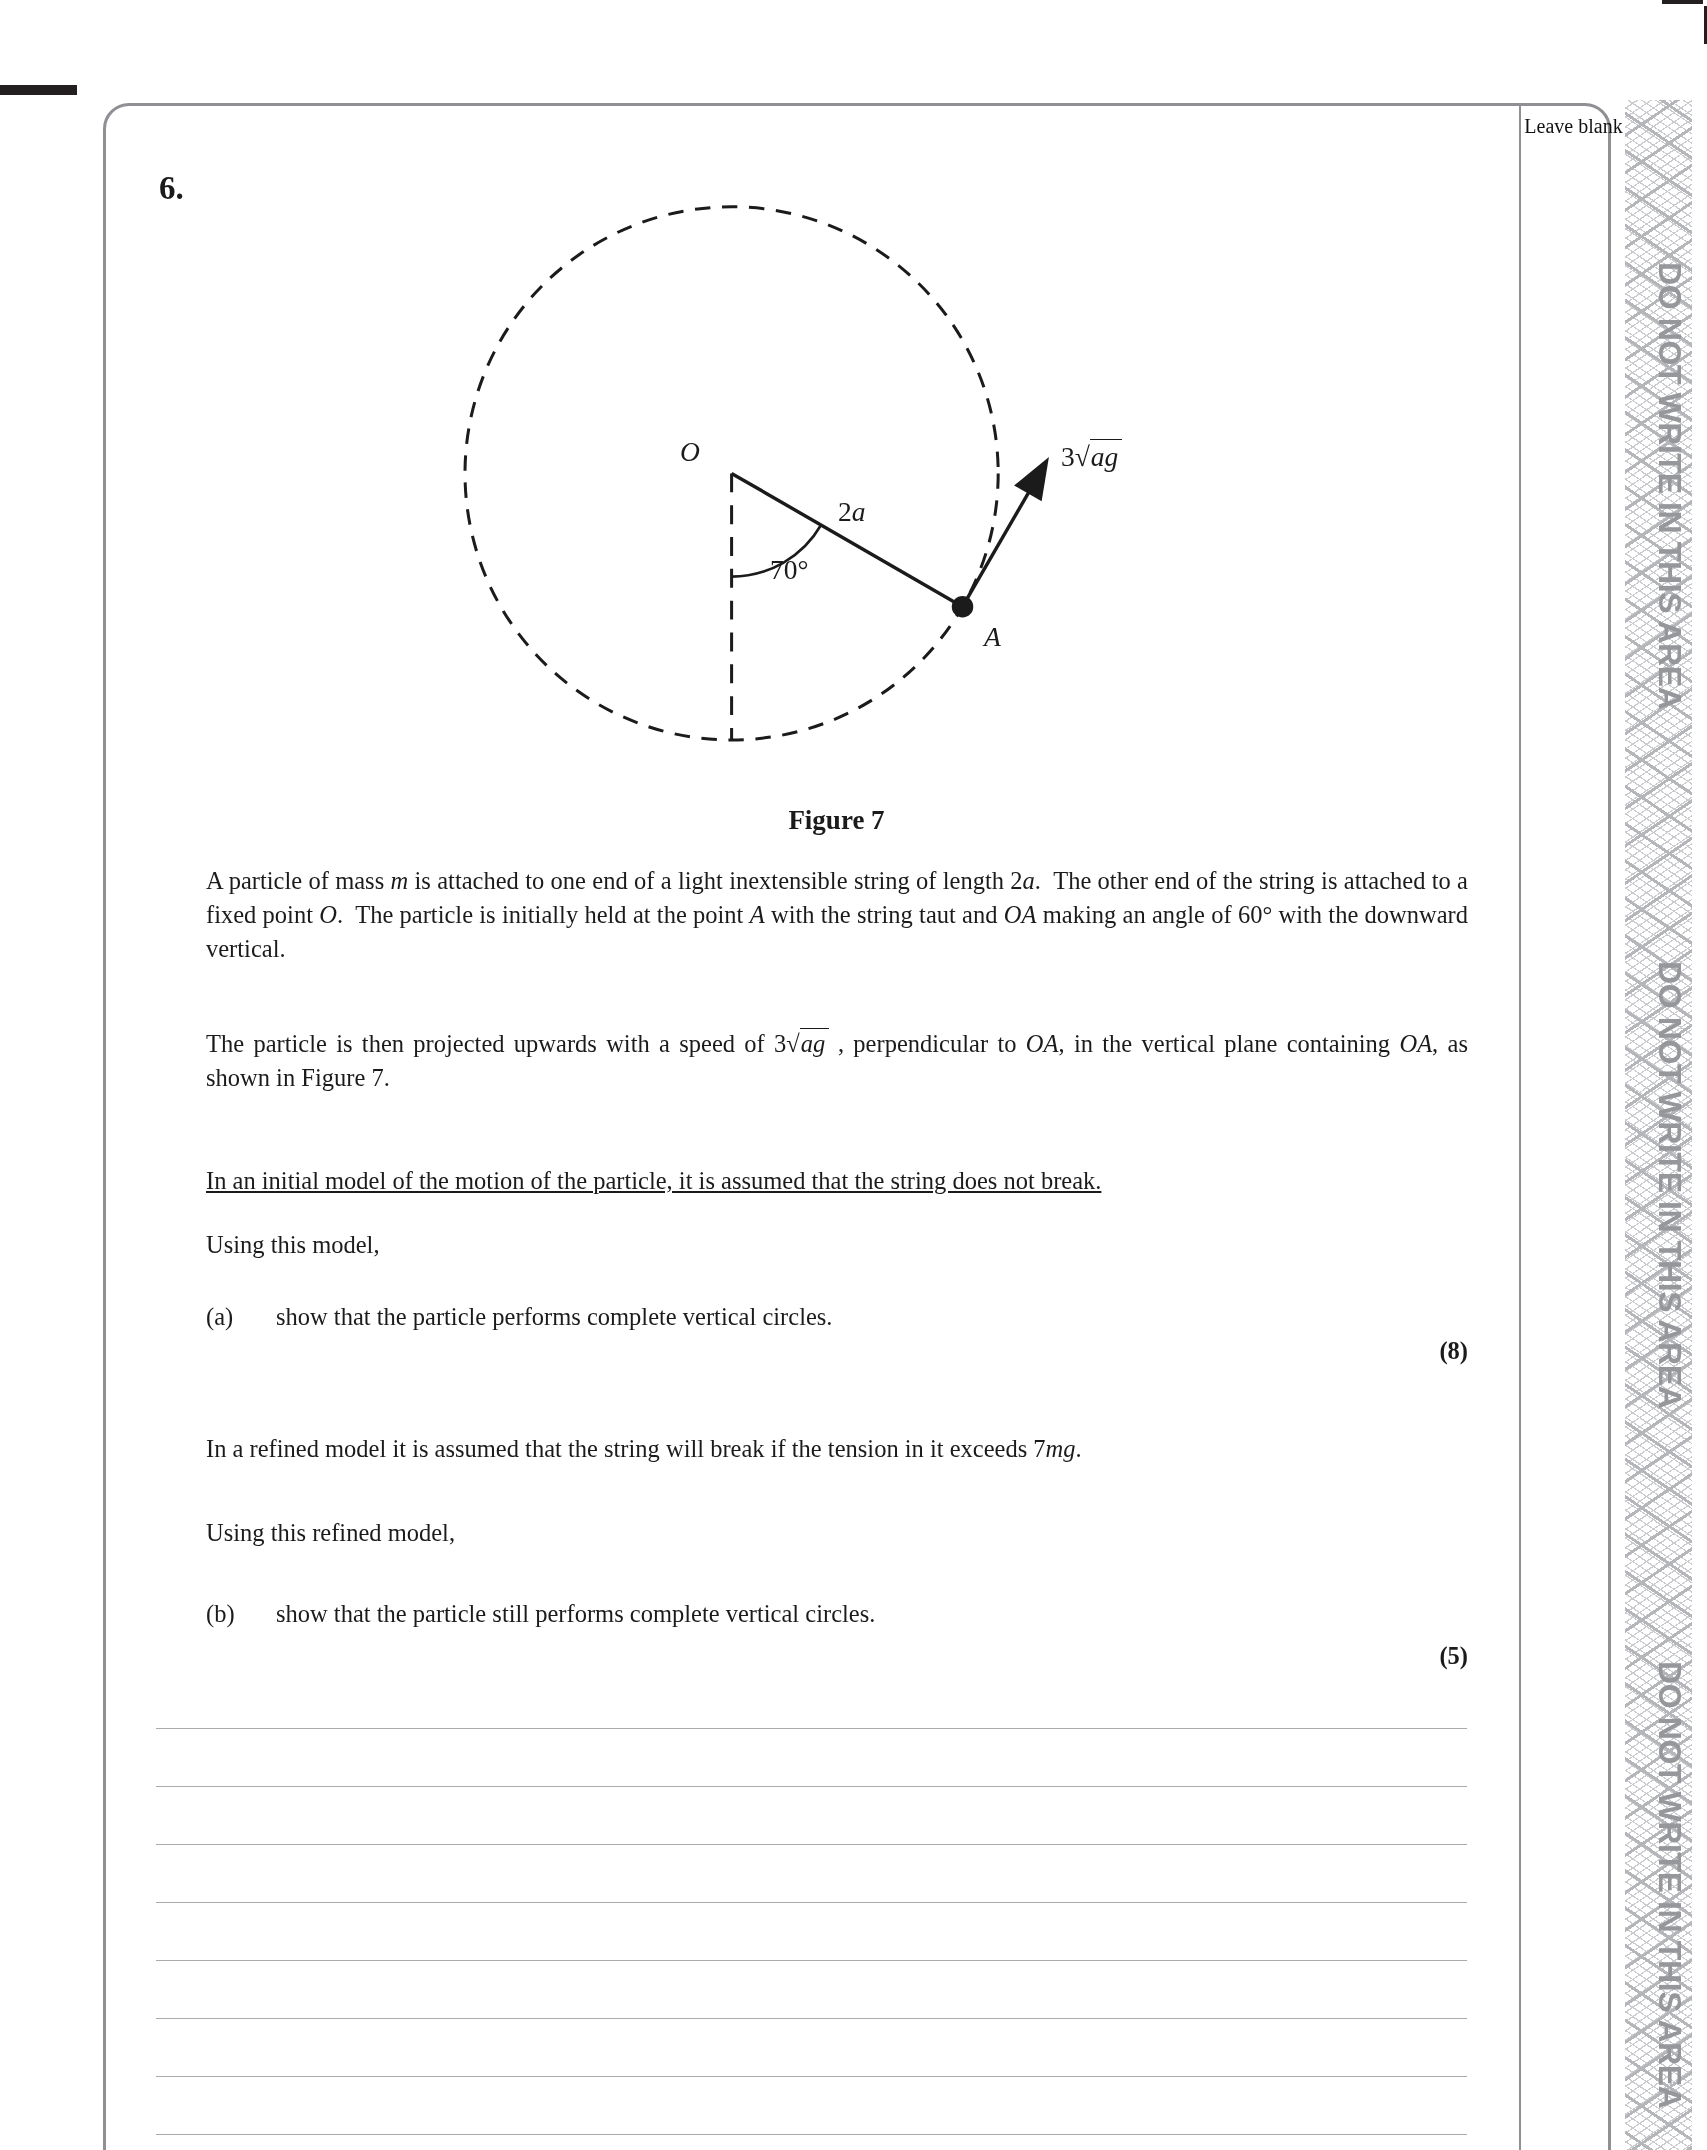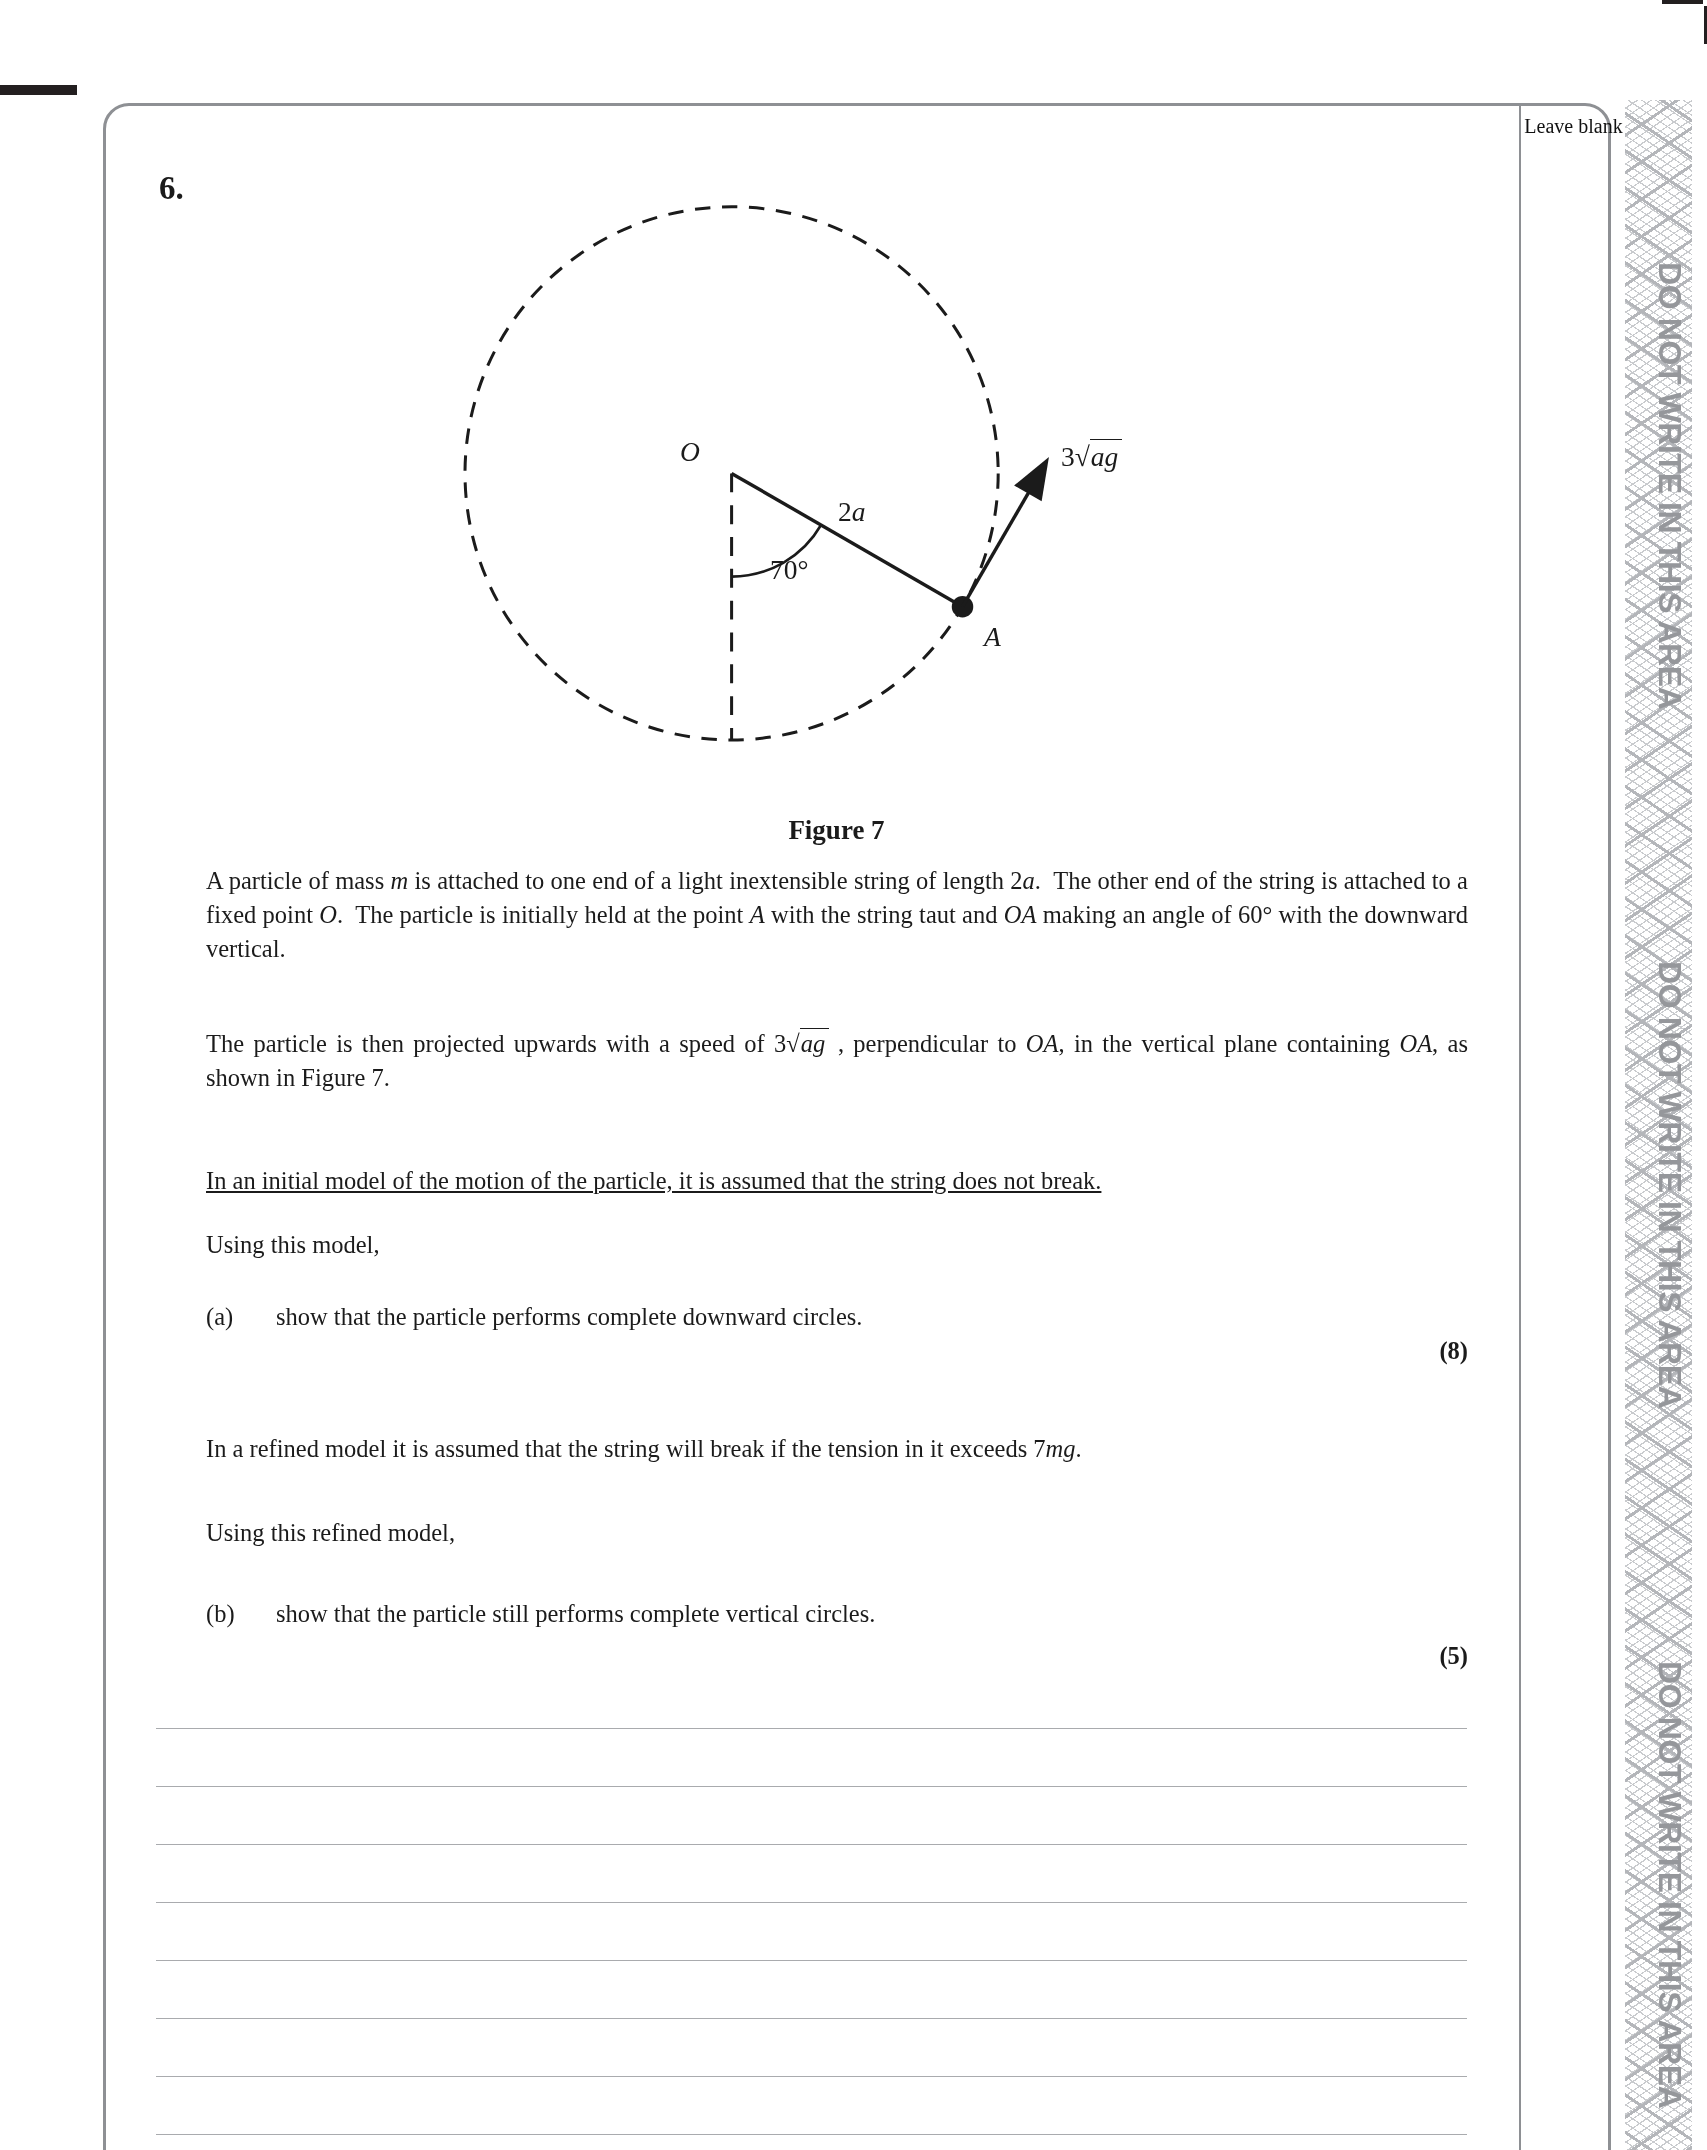--- a/index.html
+++ b/index.html
@@ -57,21 +57,21 @@
   .fig-svg { position:absolute; left:422px; top:181px; }
   .fig-label { position:absolute; font-size:27.5px; line-height:1; white-space:nowrap; }
   .it { font-style:italic; }
   .lab-O     { left:680px; top:438px; font-style:italic; }
   .lab-2a    { left:838px; top:498px; }
   .lab-angle { left:770px; top:556px; }
   .lab-A     { left:984px; top:623px; font-style:italic; }
   .lab-speed { left:1061px; top:443px; }
   .fig-caption {
     position:absolute; left:206px; top:805px; width:1261px;
-    text-align:center; font-weight:bold; font-size:27px;margin-top:10px;
+    text-align:center; font-weight:bold; font-size:27px;
   }
 
   
   .para {
     position:absolute; left:206px; width:1262px;
     font-size:24.5px; line-height:34px;
     text-align:justify; white-space:pre-wrap;
   }
   .p1 { top:864px; } .p2 { top:1027px; } .p3 { top:1164px;text-decoration:underline; }
   .p4 { top:1228px; } .p5 { top:1432px; } .p6 { top:1516px; }
@@ -129,21 +129,21 @@
 <div class="fig-label lab-speed"><span>3</span><span class="sqrt"><span class="sign">√</span><span class="rcd it">ag</span></span></div>
 <div class="fig-caption">Figure 7</div>
 
 <div class="para p1"><span>A particle of mass </span><span class="it">m</span><span> is attached to one end of a light inextensible string of length 2</span><span class="it">a</span><span>.  The other end of the string is attached to a fixed point </span><span class="it">O</span><span>.  The particle is initially held at the point </span><span class="it">A</span><span> with the string taut and </span><span class="it">OA</span><span> making an angle of 60° with the downward vertical.</span></div>
 <div class="para p2"><span>The particle is then projected upwards with a speed of 3</span><span class="sqrt"><span class="sign">√</span><span class="rcd it">ag</span></span><span> , perpendicular to </span><span class="it">OA</span><span>, in the vertical plane containing </span><span class="it">OA</span><span>, as shown in Figure 7.</span></div>
 <div class="para p3"><span>In an initial model of the motion of the particle, it is assumed that the string does not break.</span></div>
 <div class="para p4"><span>Using this model,</span></div>
 
 <div class="part-item pa">
   <span class="part-label">(a)</span>
-  <span class="part-text">show that the particle performs complete downward circles.</span>
+  <span class="part-text">show that the particle performs complete vertical circles.</span>
 </div>
 <div class="marks m8">(8)</div>
 
 <div class="para p5"><span>In a refined model it is assumed that the string will break if the tension in it exceeds 7</span><span class="it">mg</span><span>.</span></div>
 <div class="para p6"><span>Using this refined model,</span></div>
 
 <div class="part-item pb">
   <span class="part-label">(b)</span>
   <span class="part-text">show that the particle still performs complete vertical circles.</span>
 </div>

